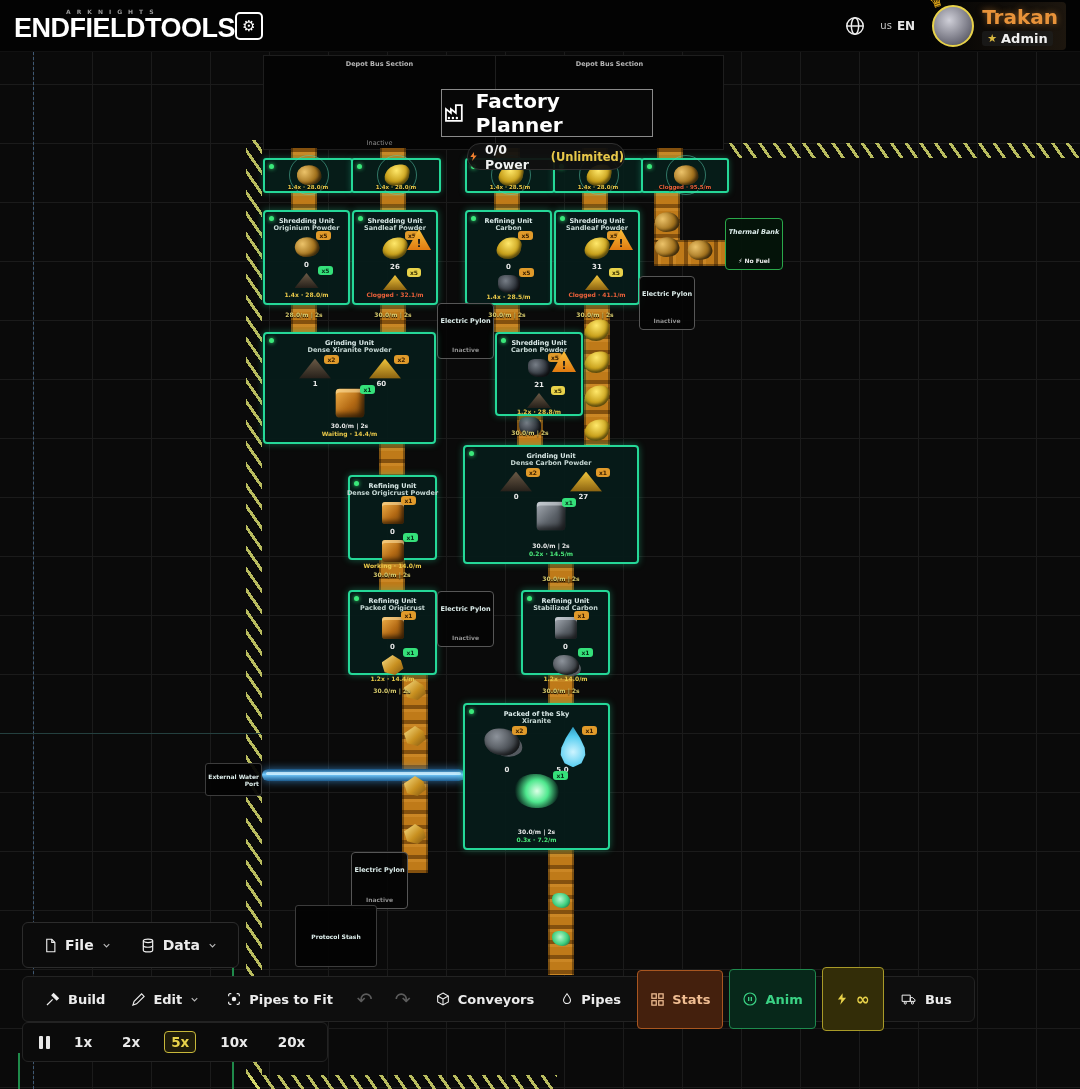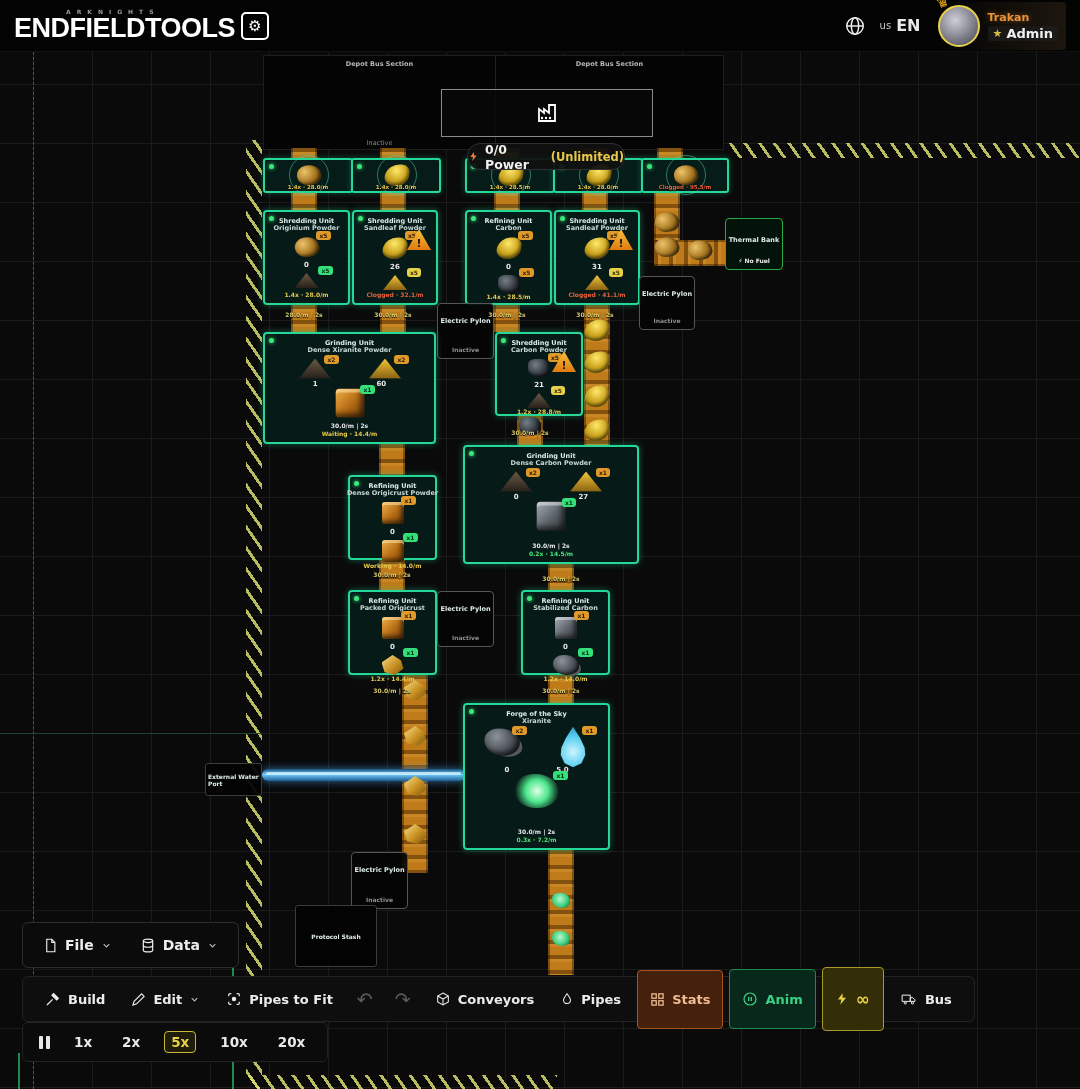--- a/index.html
+++ b/index.html
@@ -29,40 +29,40 @@
   .port .p-rate{position:absolute;bottom:1px;left:0;right:0;text-align:center;font-size:5.5px;font-weight:700;z-index:2;text-shadow:0 1px 1px #000;}
   
   .bld{position:absolute;z-index:5;box-sizing:border-box;border-radius:4px;display:flex;flex-direction:column;align-items:center;padding:3px 2px;overflow:visible;}
   .unit-sm,.unit-lg{background:rgba(6,28,26,.94);border:2px solid #25d898;box-shadow:0 0 7px rgba(37,216,152,.4);}
   .pylon{background:rgba(5,5,5,.92);border:1px solid #565656;}
   .mini-green{background:rgba(4,20,9,.95);border:1.5px solid #2aa84a;}
   .dark{background:rgba(3,3,3,.95);border:1px solid #3c3c3c;border-radius:3px;}
   .core{background:rgba(8,34,32,.9);border:2px solid #32ded2;box-shadow:0 0 9px rgba(50,222,210,.45);border-radius:3px;}
   .core .inner{position:absolute;left:17px;right:17px;top:15px;bottom:15px;background:#041110;border:1px solid #10403a;}
   .dot{position:absolute;left:4px;top:4px;width:5px;height:5px;border-radius:50%;background:#3ae87a;box-shadow:0 0 4px #3ae87a;z-index:2;}
-  .u-title{font-size:6.5px;line-height:8px;font-weight:700;color:#dcecea;text-align:left;margin-top:2px;white-space:nowrap;}
+  .u-title{font-size:6.5px;line-height:8px;font-weight:700;color:#dcecea;text-align:right;margin-top:2px;white-space:nowrap;}
   .u-sub{font-size:6.5px;line-height:7px;font-weight:700;color:#c6d8d4;text-align:center;white-space:nowrap;}
   .warn{position:absolute;right:5px;top:17px;width:24px;height:21px;background:linear-gradient(180deg,#f8c03a,#e07a10);clip-path:polygon(50% 0,100% 100%,0 100%);display:flex;align-items:flex-end;justify-content:center;font-size:11px;font-weight:900;color:#1a1a1a;z-index:3;}
   .u-inputs{display:flex;justify-content:center;align-items:flex-start;margin-top:5px;}
   .unit-sm .u-inputs{gap:8px;}
   .unit-lg .u-inputs{gap:46px;margin-top:7px;}
   .slot{position:relative;}
   .badge{position:absolute;top:-6px;right:-12px;font-size:6px;font-weight:700;border-radius:3px;padding:0px 3px;line-height:9px;z-index:2;}
   .b-orange{background:#e09a2a;color:#3a2000;}
   .b-green{background:#35e07a;color:#05301a;}
   .b-yellowb{background:#e8d24a;color:#3a3000;}
   .u-counts{display:flex;justify-content:space-around;width:80%;margin-top:4px;font-size:7px;font-weight:700;color:#e8e8e8;}
   .u-out{position:relative;margin-top:4px;}
   .u-out .badge{top:-7px;right:-14px;}
   .u-foot{margin-top:auto;text-align:center;padding-bottom:1px;}
   .u-foot div{font-size:6px;line-height:8px;font-weight:700;white-space:nowrap;}
   .t-yellow{color:#e8c84a;} .t-green{color:#4ae87a;} .t-red{color:#e8603a;} .t-white{color:#e8e8e8;} .t-gray{color:#8f8f8f;}
   .pylon .u-title{margin-top:10px;}
   .pylon .u-foot{margin-top:auto;}
-  .mini-green .u-title{margin-top:14px;}
+  .mini-green .u-title{margin-top:6px;font-style:italic;}
   .dark .u-title{margin-top:auto;margin-bottom:auto;font-size:6px;white-space:normal;}
   .core .u-title{position:absolute;top:20px;left:0;right:0;font-size:7px;color:#c8d8d6;}
   .core .u-foot{position:absolute;bottom:3px;left:0;right:0;}
   
   .icon{display:block;}
   .i-ore-gold{width:24px;height:20px;background:radial-gradient(circle at 35% 30%,#ecc36a,#a4741f 55%,#54380e);border-radius:45% 60% 40% 55%;transform:rotate(-14deg);box-shadow:inset -2px -2px 3px rgba(0,0,0,.5);}
   .i-plant{width:24px;height:22px;background:radial-gradient(circle at 45% 30%,#ffe86a,#c9a11c 55%,#6b5a0e);border-radius:65% 30% 55% 35%;transform:rotate(8deg);box-shadow:inset -2px -2px 3px rgba(0,0,0,.45);}
   .i-coal{width:22px;height:18px;background:radial-gradient(circle at 35% 32%,#777e87,#2c3138 60%,#14171b);border-radius:30% 42% 34% 46%;box-shadow:inset -2px -2px 3px rgba(0,0,0,.6);}
   .i-powder-gold{width:24px;height:15px;background:linear-gradient(180deg,#f2c63c,#8a6210);clip-path:polygon(50% 0,100% 100%,0 100%);}
   .i-powder-dark{width:24px;height:15px;background:linear-gradient(180deg,#6b5a46,#26201a);clip-path:polygon(50% 0,100% 100%,0 100%);}
@@ -72,33 +72,33 @@
   .i-droplet{width:24px;height:30px;background:radial-gradient(circle at 50% 62%,#cdf4ff,#55cdf0 52%,#1b7fa6);clip-path:polygon(50% 0%,72% 28%,86% 52%,88% 70%,76% 90%,50% 100%,24% 90%,12% 70%,14% 52%,28% 28%);}
   .i-crystal-green{width:34px;height:26px;background:radial-gradient(circle at 50% 50%,#dcffe6,#4fe88e 40%,rgba(20,90,50,.15) 78%,transparent 85%);border-radius:45% 55% 50% 50%;}
   .i-crystal-gold{width:22px;height:20px;background:linear-gradient(135deg,#f8e08a,#c89020 55%,#7e5410);clip-path:polygon(50% 0,88% 26%,100% 68%,62% 100%,14% 86%,0 38%);}
   .i-crystal-green-sm{width:18px;height:15px;background:radial-gradient(circle at 45% 40%,#b9f8cf,#3ecf7e 55%,#14502e);border-radius:35% 50% 40% 55%;}
   .i-board{width:26px;height:18px;background:linear-gradient(160deg,#8cb648,#3c5a1a);border:1px solid #2a3c10;transform:skewX(-18deg) rotate(-6deg);box-shadow:inset 2px 2px 0 rgba(220,255,160,.35);}
   .i-component{width:26px;height:18px;border-radius:3px;background:linear-gradient(180deg,#4fe88e 0 35%,#1c3a2c 35% 70%,#5a2a30 70%);box-shadow:inset -2px -2px 3px rgba(0,0,0,.5);}
   .unit-lg .u-inputs .icon{transform:scale(1.35);}
   .unit-lg .u-out .icon{transform:scale(1.3);}
   
   #topbar{position:absolute;left:0;top:0;width:100%;height:52px;background:#030303;z-index:40;display:flex;align-items:center;justify-content:space-between;padding:0 14px;box-sizing:border-box;border-bottom:1px solid #111;}
-  .brand-wrap{display:flex;align-items:flex-end;gap:6px;}
+  .brand-wrap{display:flex;align-items:flex-end;}
   .brand-col{display:flex;flex-direction:column;line-height:1;}
   .brand-small{font-size:6px;letter-spacing:6px;color:#9a9a9a;font-weight:700;margin-left:52px;}
   .brand{font-size:27px;font-weight:900;color:#fff;letter-spacing:-0.5px;font-family:"Liberation Sans",sans-serif;}
   .wrench-box{width:24px;height:24px;border:2px solid #fff;border-radius:5px;display:flex;align-items:center;justify-content:center;color:#fff;font-size:15px;margin-bottom:2px;}
   .top-right{display:flex;align-items:center;gap:14px;}
   .lang{display:flex;align-items:center;gap:5px;color:#e8e8e8;}
   .lang .code{font-size:10px;color:#c8c8c8;}
-  .lang .lbl{font-size:16px;font-weight:700;}
+  .lang .lbl{font-size:12px;font-weight:700;}
   .user{display:flex;align-items:center;gap:8px;position:relative;background:linear-gradient(90deg,rgba(40,30,20,.0),rgba(50,38,24,.55));padding:3px 8px 3px 3px;border-radius:4px;}
   .avatar{width:38px;height:38px;border-radius:50%;border:2px solid #e8d24a;background:radial-gradient(circle at 40% 35%,#cfcfd8,#6a6a76 70%,#3a3a44);position:relative;}
   .crown{position:absolute;left:-4px;top:-14px;font-size:15px;color:#d8a018;transform:rotate(-18deg);}
-  .u-name{font-size:11px;font-weight:700;color:#e8933a;text-shadow:0 0 6px rgba(232,147,58,.5);}
+  .u-name{font-size:20px;font-weight:700;color:#e8933a;text-shadow:0 0 6px rgba(232,147,58,.5);}
   .u-role{display:flex;align-items:center;gap:4px;font-size:13px;font-weight:700;color:#f0f0f0;background:rgba(30,30,30,.7);border-radius:3px;padding:0 5px;width:max-content;}
   .u-role .star{color:#d8b840;font-size:11px;}
   #fp-title{position:absolute;left:441px;top:89px;width:210px;height:46px;z-index:20;background:rgba(8,8,8,.88);border:1px solid #8a8a8a;display:flex;align-items:center;justify-content:center;gap:10px;color:#fff;font-size:20px;font-weight:800;}
   #power-pill{position:absolute;left:467px;top:143px;width:156px;height:25px;z-index:20;background:rgba(16,16,16,.94);border:1px solid #303030;border-radius:13px;display:flex;align-items:center;justify-content:center;gap:6px;}
   #power-pill .p-main{font-size:12.5px;font-weight:700;color:#f0f0f0;}
   #power-pill .p-note{font-size:11.5px;font-weight:700;color:#e8c84a;}
   #menus{position:absolute;left:22px;top:922px;height:44px;z-index:30;background:#0b0b0b;border:1px solid #2c2c2c;border-radius:6px;display:inline-flex;align-items:center;gap:8px;padding:0 10px;}
   .menu-item{display:flex;align-items:center;gap:7px;color:#ececec;font-size:14px;font-weight:700;padding:6px 10px;border-radius:4px;cursor:pointer;}
   #toolbar{position:absolute;left:22px;top:976px;height:44px;z-index:30;background:#0e0e0e;border:1px solid #232323;border-radius:6px;display:inline-flex;align-items:center;gap:6px;padding:0 12px;}
   .tb-item{display:flex;align-items:center;gap:7px;color:#ececec;font-size:13px;font-weight:700;padding:6px 10px;border-radius:4px;white-space:nowrap;cursor:pointer;}
@@ -477,21 +477,21 @@
       <div class="u-out">
         <div class="badge b-green">x1</div>
         <div class="icon i-rocks-gray"></div>
       </div>
       <div class="u-foot">
         <div class="t-yellow">1.2x · 14.0/m</div>
       </div>
     </div>
     <div class="bld unit-lg" style="left: 463px; top: 703px; width: 147px; height: 147px;">
       <div class="dot"></div>
-      <div class="u-title">Forge of the Sky</div>
+      <div class="u-title">Packed of the Sky</div>
       <div class="u-sub">Xiranite</div>
       <div class="u-inputs">
         <div class="slot">
           <div class="badge b-orange">x2</div>
           <div class="icon i-rocks-gray"></div>
         </div>
         <div class="slot">
           <div class="badge b-orange">x1</div>
           <div class="icon i-droplet"></div>
         </div>
@@ -565,20 +565,21 @@
       </span>
     </div>
   </div>
 </div>
 
 <div id="fp-title">
   <svg class="ic" width="24" height="24" viewBox="0 0 24 24" fill="none" stroke="#fff" stroke-width="1.8">
       <path d="M4 20V8l5 4V8l5 4V4h6v16H4z"></path>
       <path d="M7 17h.01M11 17h.01M15 17h.01" stroke-linecap="round" stroke-width="2.4"></path>
     </svg>
+  <span>Factory Planner</span>
 </div>
 
 <div id="power-pill">
   <svg class="ic" width="13" height="13" viewBox="0 0 24 24">
       <polygon points="13 2 5 13 11 13 9 22 19 10 13 10" fill="#f08030"></polygon>
     </svg>
   <span class="p-main">0/0 Power</span>
   <span class="p-note">(Unlimited)</span>
 </div>
 

